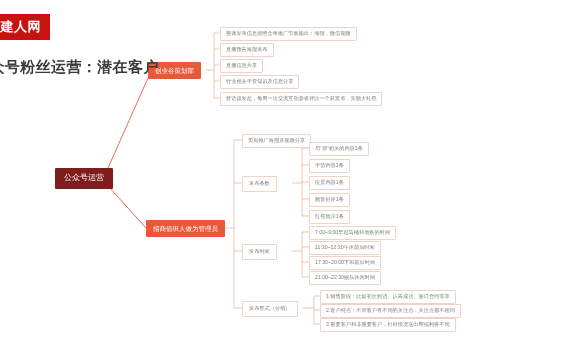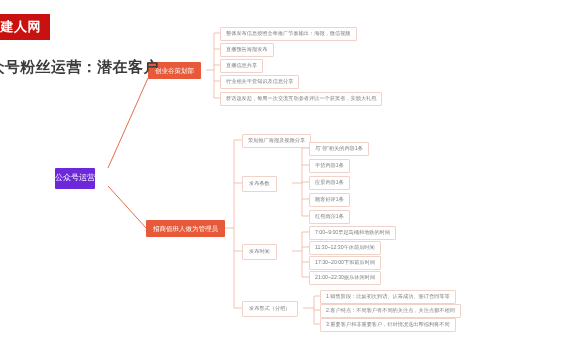--- a/index.html
+++ b/index.html
@@ -59,24 +59,24 @@
 
   
   .node {
     position: absolute;
     box-sizing: border-box;
     white-space: nowrap;
     line-height: 1.1;
     z-index: 4;
   }
   .node.root {
-    background: #6d28d9;
+    background: #7f1d1d;
     color: #ffffff;
     font-size: 8px;
-    padding: 6px 0;
+    padding: 6px 9px;
     border-radius: 1px;
   }
   .node.branch {
     background: #e8593a;
     color: #ffffff;
     font-size: 6.5px;
     padding: 5px 7px;
     border-radius: 1px;
   }
   .node.leaf {

